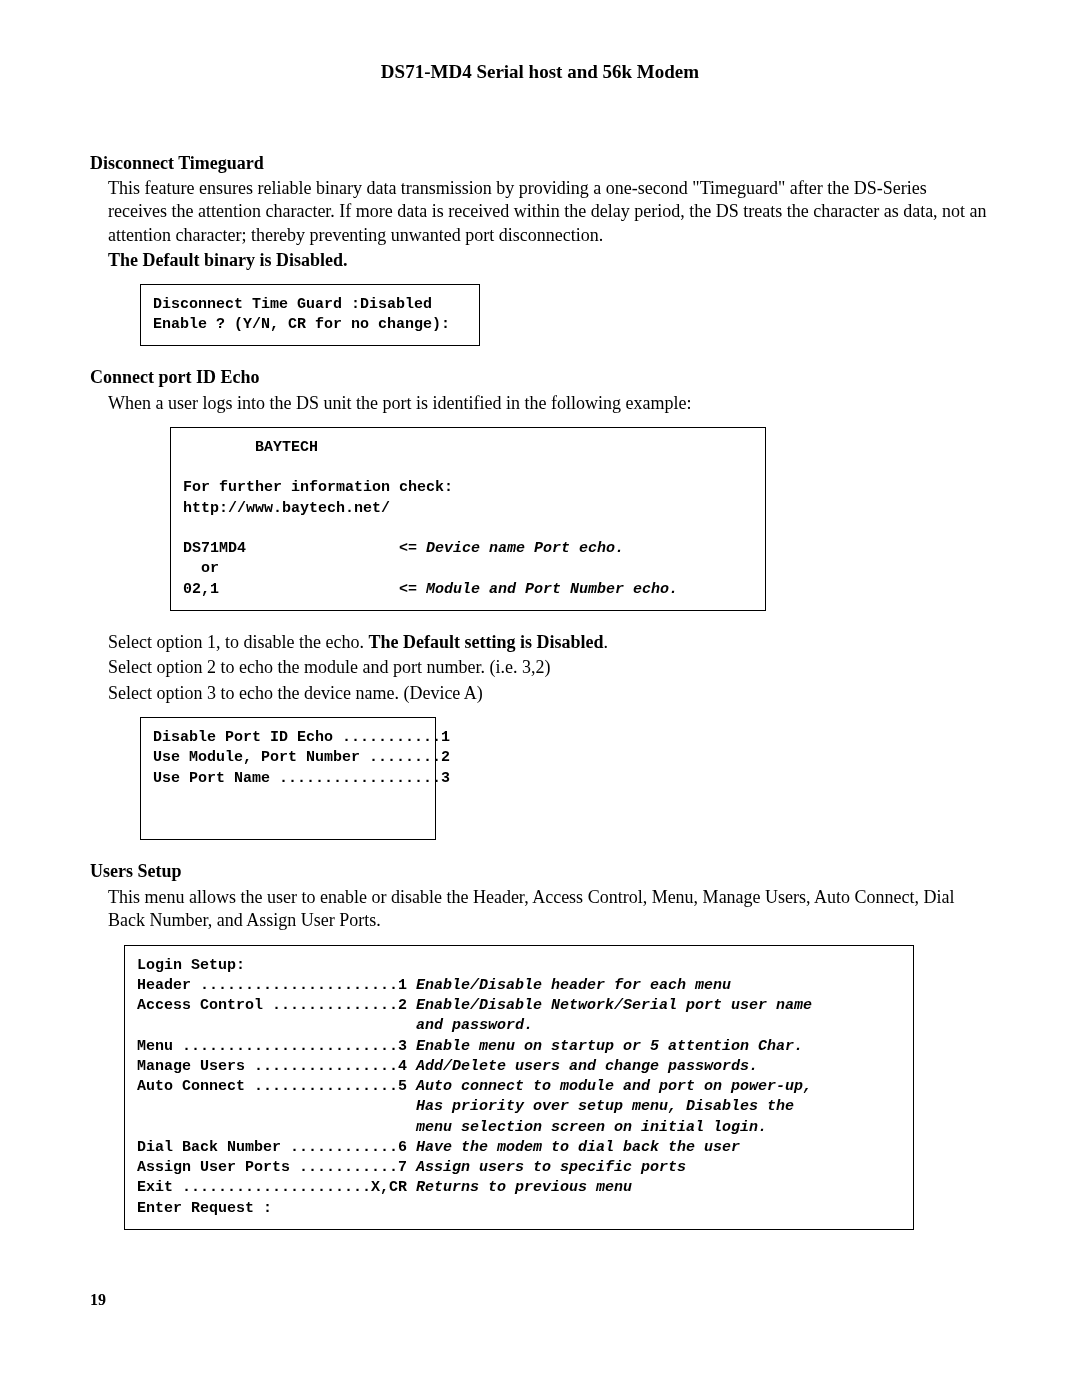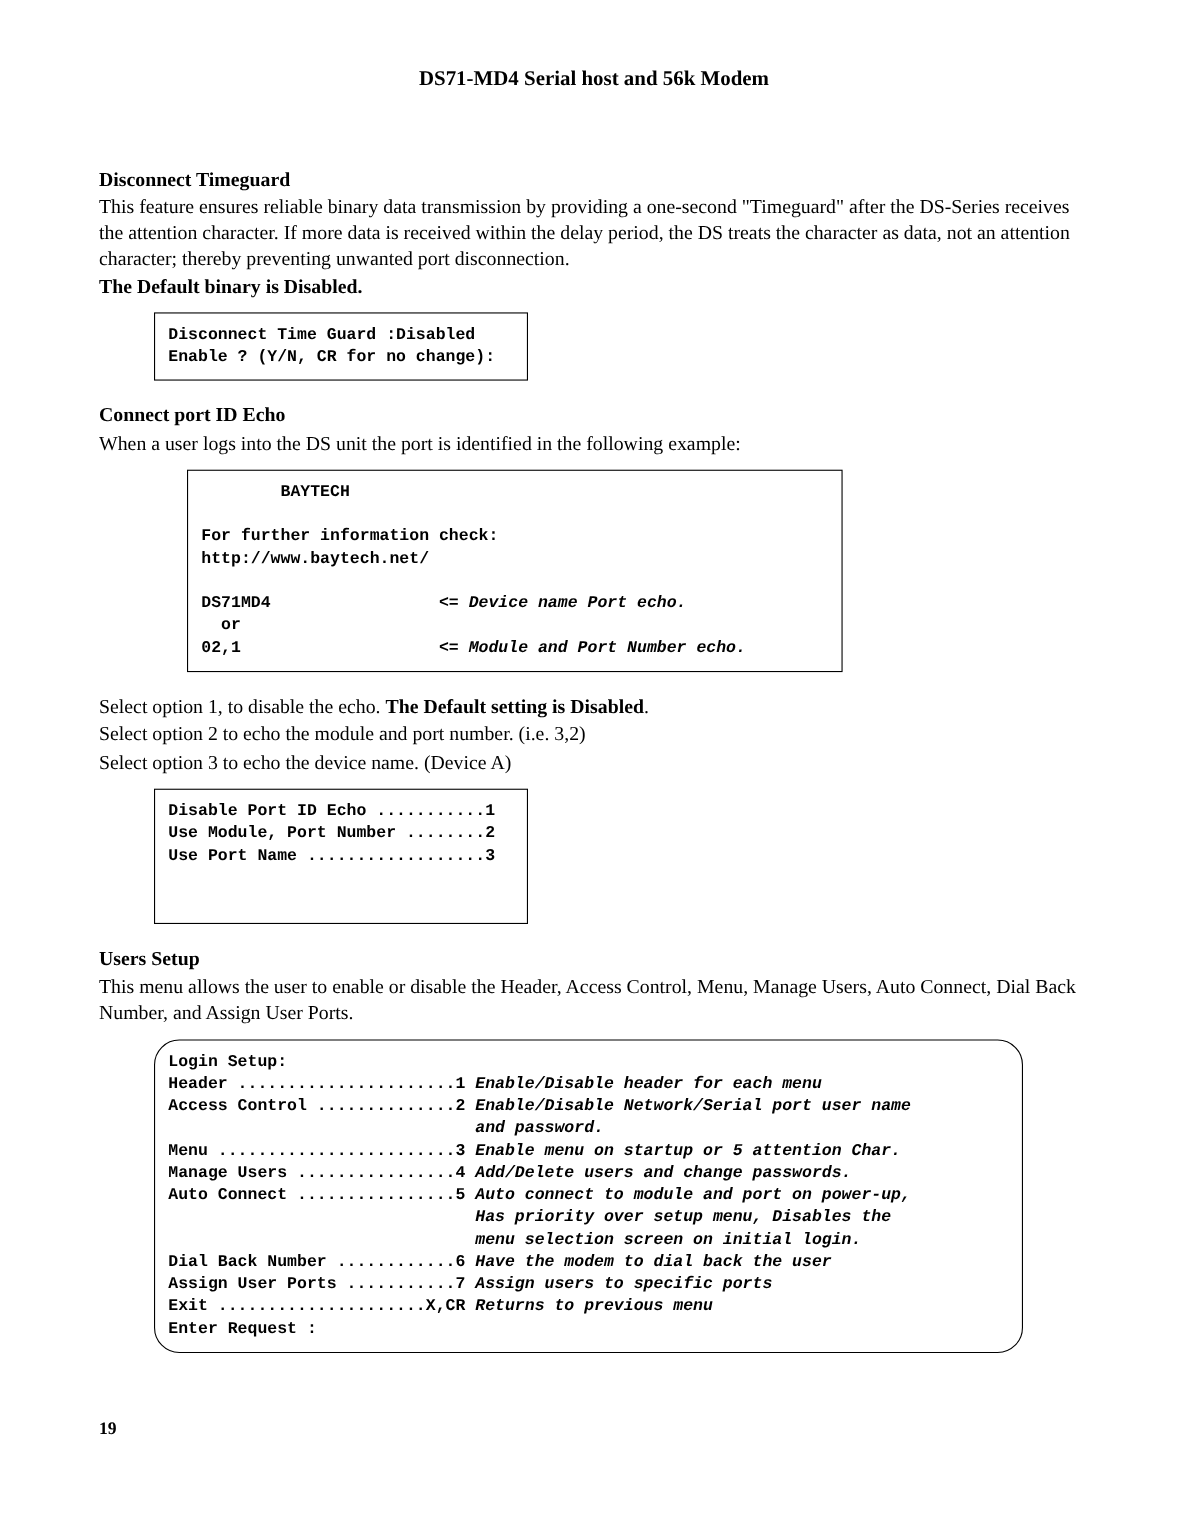--- a/index.html
+++ b/index.html
@@ -18,43 +18,43 @@
     font-weight: bold;
     font-size: 19px;
     margin-bottom: 67px;
   }
   h2 {
     font-size: 18px;
     font-weight: bold;
     margin: 18px 0 2px 0;
   }
   p {
-    margin: 0 0 2px 0;
+    margin: 0 0 2px 18px;
   }
   .bold {
     font-weight: bold;
   }
   .code-box {
     border: 1.5px solid #000;
     font-family: "Courier New", Courier, monospace;
     font-weight: bold;
     font-size: 15px;
     padding: 10px 12px;
     margin: 12px 0 20px 50px;
     white-space: pre;
     line-height: 1.35;
     box-sizing: border-box;
   }
   .code-box .italic {
     font-style: italic;
   }
   .box-small { width: 340px; margin-top: 11px; }
   .box-medium { width: 596px; margin-left: 80px;}
-  .box-menu { width: 340px; min-height:120px;}
-  .box-large { width: 790px; margin-left: 50px; border-radius: 23px;}
+  .box-menu { width: 296px; min-height:120px;}
+  .box-large { width: 790px; margin-left: 34px;}
   .page-num {
     text-align: left;
     font-weight: bold;
     font-size: 16px;
     margin-top: 60px;
   }
 </style>
 </head>
 <body>
 

